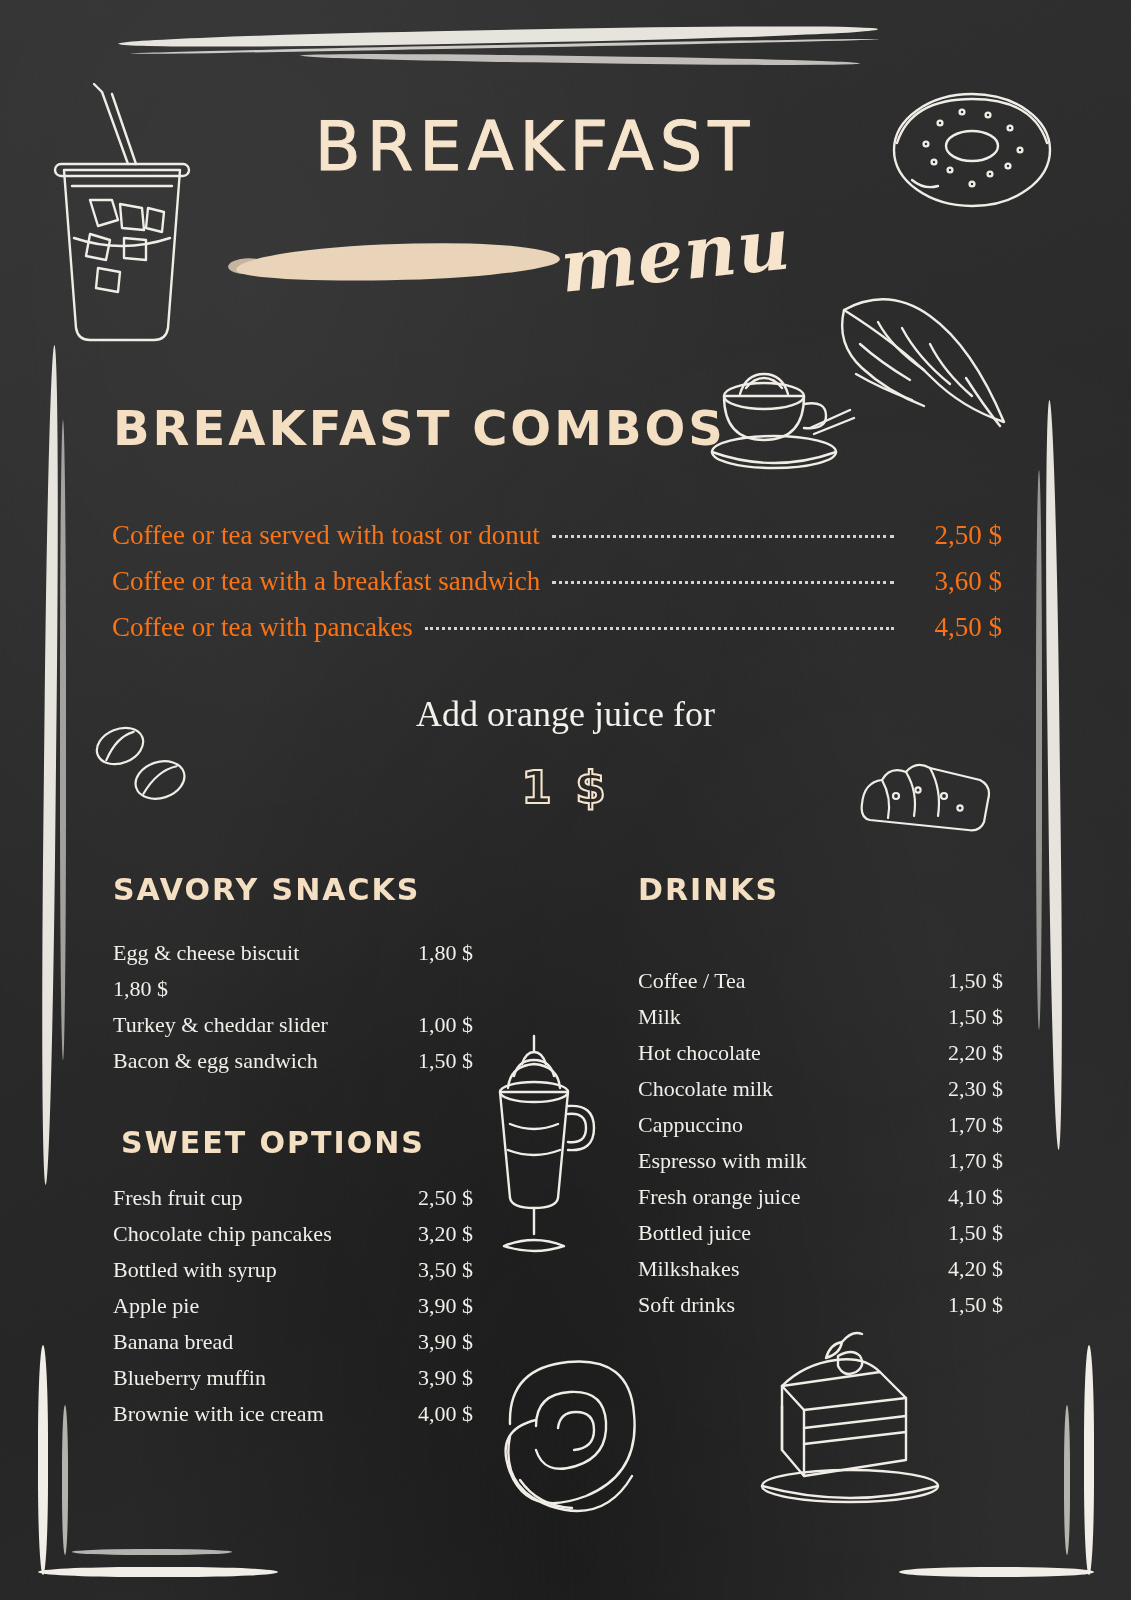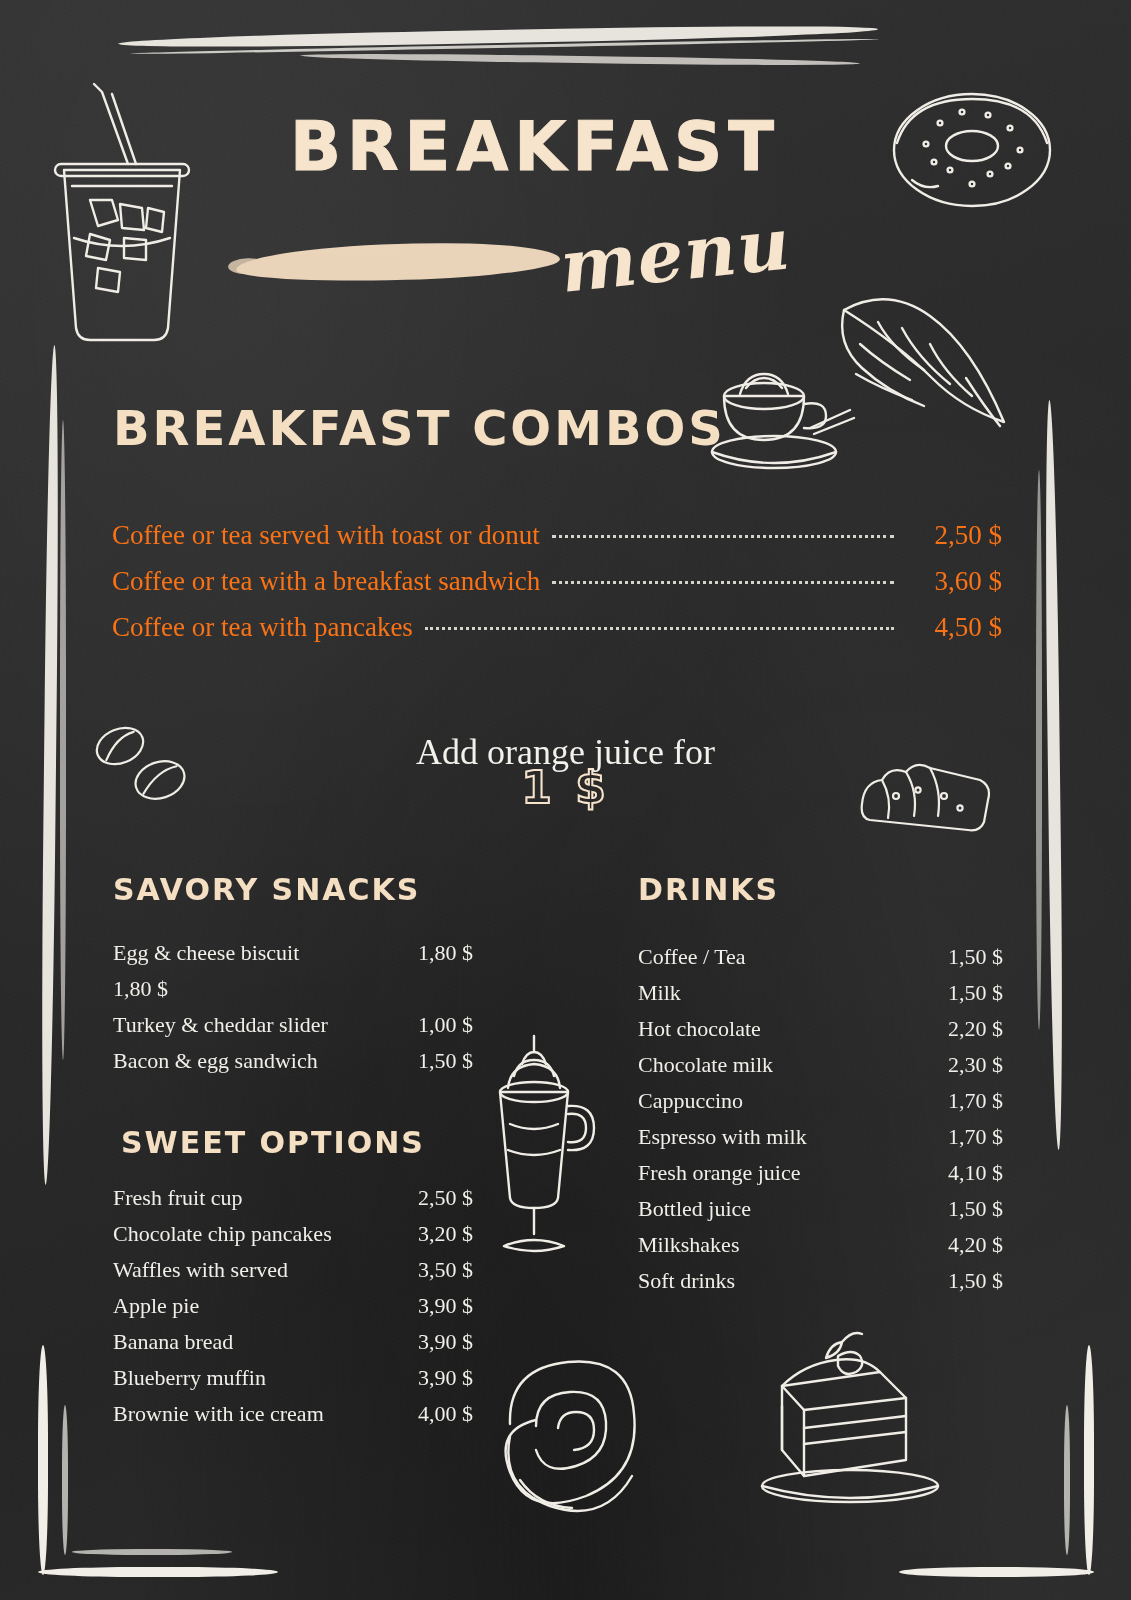--- a/index.html
+++ b/index.html
@@ -39,21 +39,21 @@
 
   .layer { position: absolute; inset: 0; }
 
   
   #main-title {
     position: absolute;
     left: 255px;
     top: 108px;
     width: 560px;
     font-family: "DejaVu Sans", sans-serif;
-    font-weight: bold;
+    font-weight: normal;
     font-size: 67px;
     letter-spacing: 6px;
     color: #f6e4cc;
     text-align: center;
     -webkit-text-stroke: 1px #f6e4cc;
     text-shadow: 0 0 1px rgba(246,228,204,0.4);
   }
   #script-title {
     position: absolute;
     left: 560px;
@@ -119,40 +119,39 @@
   }
   .combo-price { flex: 0 0 auto; width: 96px; text-align: right; font-size: 27px; }
 
   #add-juice {
     position: absolute;
     left: 0; top: 693px;
     width: 1131px;
     text-align: center;
     font-size: 36px;
     color: #f3f1ec;
-    margin-top: 38px;
   }
   #add-juice-price {
     position: absolute;
     left: 0; top: 762px;
     width: 1131px;
     text-align: center;
     font-family: "DejaVu Sans", sans-serif;
     font-weight: bold;
     font-size: 44px;
     color: transparent;
     -webkit-text-stroke: 2px #f6e4cc;
     letter-spacing: 4px;
   }
 
   
   .item-list { position: absolute; }
   #savory-list { left: 113px; top: 940px; width: 360px; }
   #sweet-list  { left: 113px; top: 1185px; width: 360px; }
-  #drinks-list { left: 638px; top: 944px; width: 365px; }
+  #drinks-list { left: 638px; top: 968px; width: 365px; }
 
   .item-row {
     display: flex;
     justify-content: space-between;
     font-size: 22px;
     color: #f1efe9;
     margin-bottom: 10px;
   }
   .item-name { flex: 1 1 auto; }
   .item-price { flex: 0 0 auto; text-align: right; }
@@ -429,21 +428,21 @@
 <div class="item-list" id="sweet-list">
   <div class="item-row">
     <span class="item-name">Fresh fruit cup</span>
     <span class="item-price">2,50 $</span>
   </div>
   <div class="item-row">
     <span class="item-name">Chocolate chip pancakes</span>
     <span class="item-price">3,20 $</span>
   </div>
   <div class="item-row">
-    <span class="item-name">Waffles with served</span>
+    <span class="item-name">Bottled with syrup</span>
     <span class="item-price">3,50 $</span>
   </div>
   <div class="item-row">
     <span class="item-name">Apple pie</span>
     <span class="item-price">3,90 $</span>
   </div>
   <div class="item-row">
     <span class="item-name">Banana bread</span>
     <span class="item-price">3,90 $</span>
   </div>

